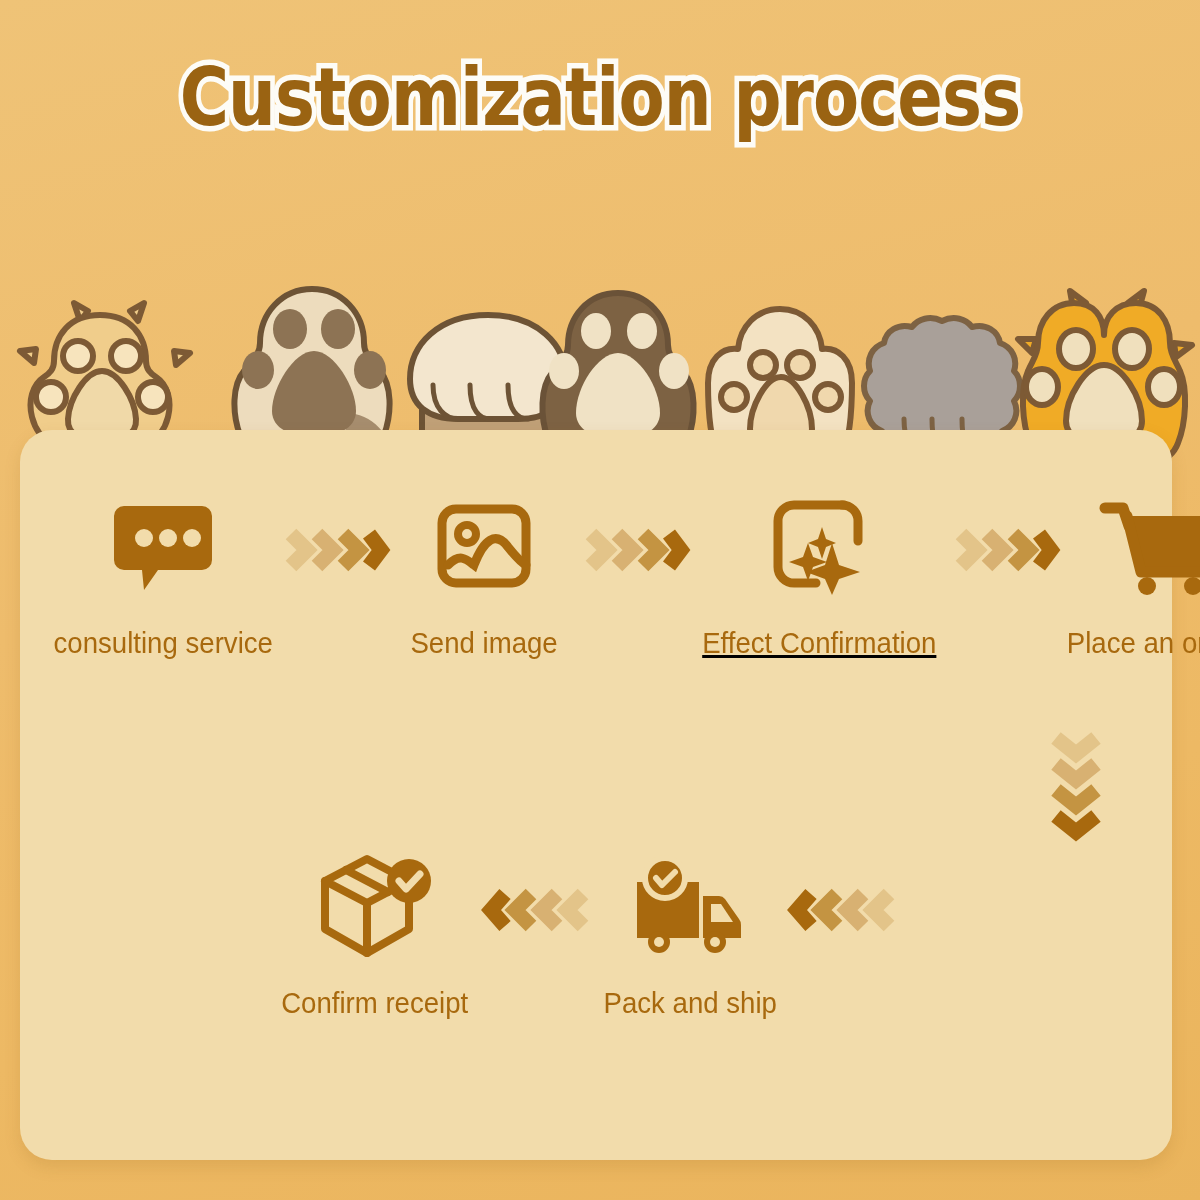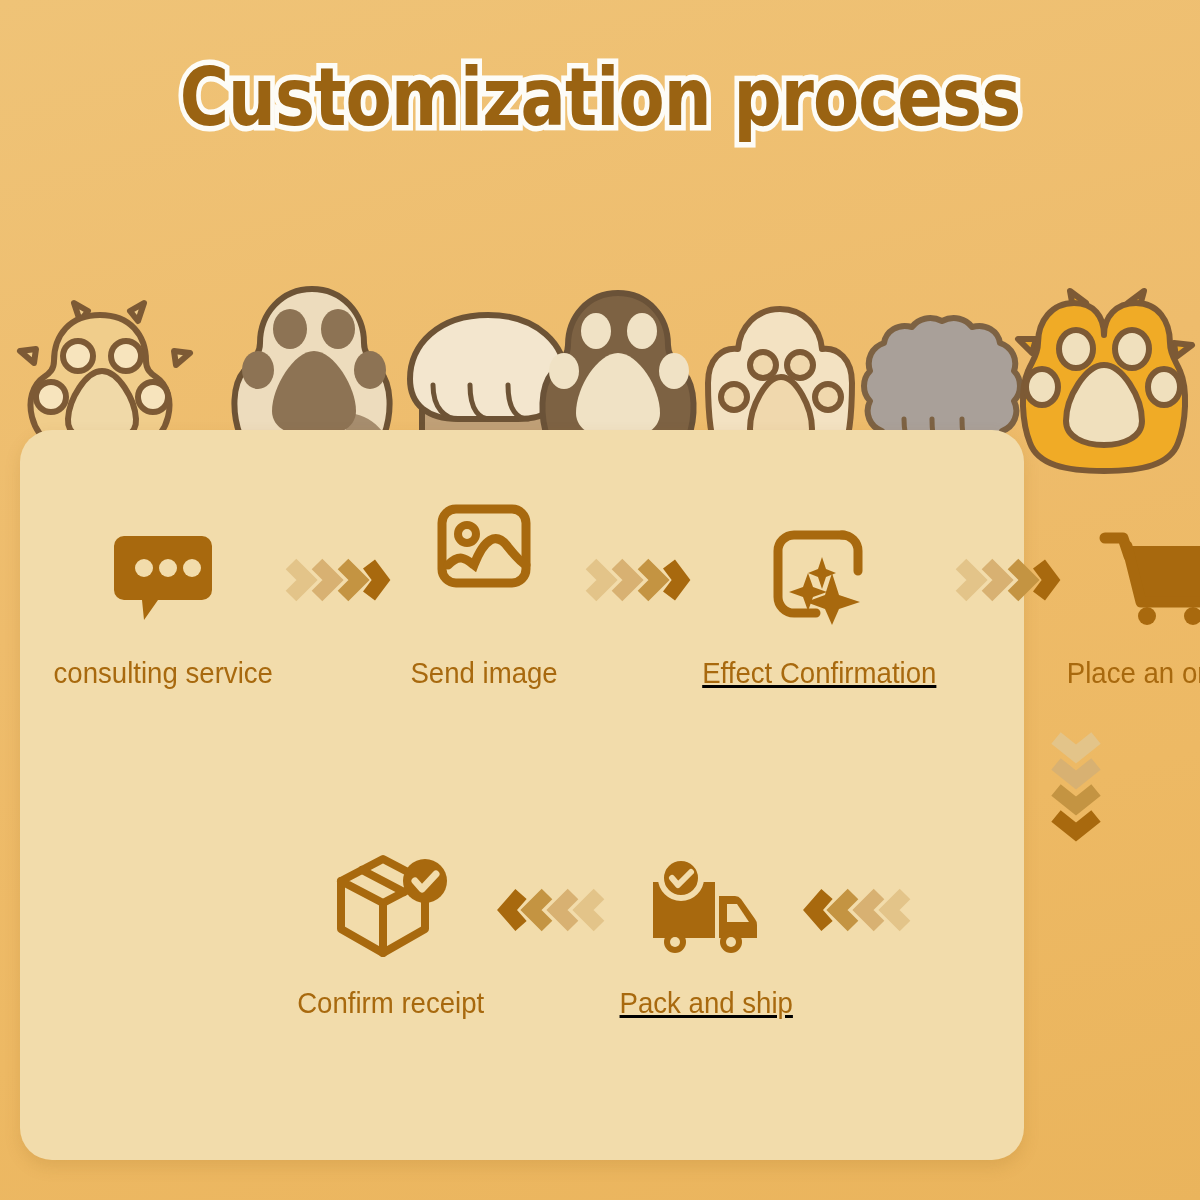--- a/index.html
+++ b/index.html
@@ -52,35 +52,35 @@
   .paw {
     position: absolute;
     bottom: 0;
   }
 
   
   #card {
     position: absolute;
     left: 20px;
     top: 430px;
-    width: 1004px;
+    width: 1152px;
     height: 730px;
     background: #f2dcab;
     border-radius: 32px;
     box-shadow: 0 7px 16px rgba(150, 100, 30, 0.17);
   }
 
   
   .row {
     position: absolute;
     display: flex;
     align-items: flex-end;
   }
   #row-top  { left: 22px; top: 60px;  width: 1118px; }
-  #row-bot  { left: 262px; top: 420px; width: 878px; }
+  #row-bot  { left: 246px; top: 420px; width: 878px; }
 
   .step {
     display: flex;
     flex-direction: column;
     align-items: center;
     flex: 0 0 auto;
   }
   .step-icon {
     height: 112px;
     display: flex;
@@ -282,21 +282,21 @@
         <svg width="98" height="52" viewBox="0 0 98 52">
           <g stroke-linejoin="miter" fill="none" stroke-width="15">
             <polyline points="6,10 22,26 6,42" stroke="#e3c489"></polyline>
             <polyline points="32,10 48,26 32,42" stroke="#d8b172"></polyline>
             <polyline points="58,10 74,26 58,42" stroke="#c49442"></polyline>
             <polyline points="84,10 96,26 84,42" stroke="#a8690e"></polyline>
           </g>
         </svg>
       </div>
 
-      <div class="step" style="width:200px;gap:30px;">
+      <div class="step" style="width:200px;">
         <div class="step-icon">
           <svg width="96" height="86" viewBox="0 0 96 86">
             <rect x="6" y="6" width="84" height="74" rx="14" fill="none" stroke="#a8690e" stroke-width="9"></rect>
             <circle cx="31" cy="31" r="9" fill="none" stroke="#a8690e" stroke-width="8"></circle>
             <path d="M12 62 C24 50 30 56 38 62 C48 36 60 28 72 44 C80 54 86 60 90 62" fill="none" stroke="#a8690e" stroke-width="9" stroke-linecap="round"></path>
           </svg>
         </div>
         <div class="step-label">Send image</div>
       </div>
 
@@ -382,21 +382,21 @@
         <svg width="100" height="52" viewBox="0 0 100 52">
           <g fill="none" stroke-width="15" stroke-linejoin="miter">
             <polyline points="18,10 4,26 18,42" stroke="#a8690e"></polyline>
             <polyline points="44,10 28,26 44,42" stroke="#c49442"></polyline>
             <polyline points="70,10 54,26 70,42" stroke="#d8b172"></polyline>
             <polyline points="96,10 80,26 96,42" stroke="#e3c489"></polyline>
           </g>
         </svg>
       </div>
 
-      <div class="step" style="width:200px;text-decoration:underline;">
+      <div class="step" style="width:200px;">
         <div class="step-icon">
           <svg width="114" height="100" viewBox="0 0 114 100">
             <path d="M4 26 h62 v56 h-62 Z" fill="#a8690e"></path>
             <path d="M70 40 h16 a8 8 0 0 1 6 3 l14 20 a9 9 0 0 1 2 6 v13 h-38 Z" fill="#a8690e"></path>
             <path d="M78 48 h10 l12 18 h-22 Z" fill="#f2dcab"></path>
             <circle cx="26" cy="86" r="11" fill="#a8690e"></circle>
             <circle cx="82" cy="86" r="11" fill="#a8690e"></circle>
             <circle cx="26" cy="86" r="5" fill="#f2dcab"></circle>
             <circle cx="82" cy="86" r="5" fill="#f2dcab"></circle>
             <circle cx="32" cy="22" r="20" fill="#a8690e" stroke="#f2dcab" stroke-width="6"></circle>

